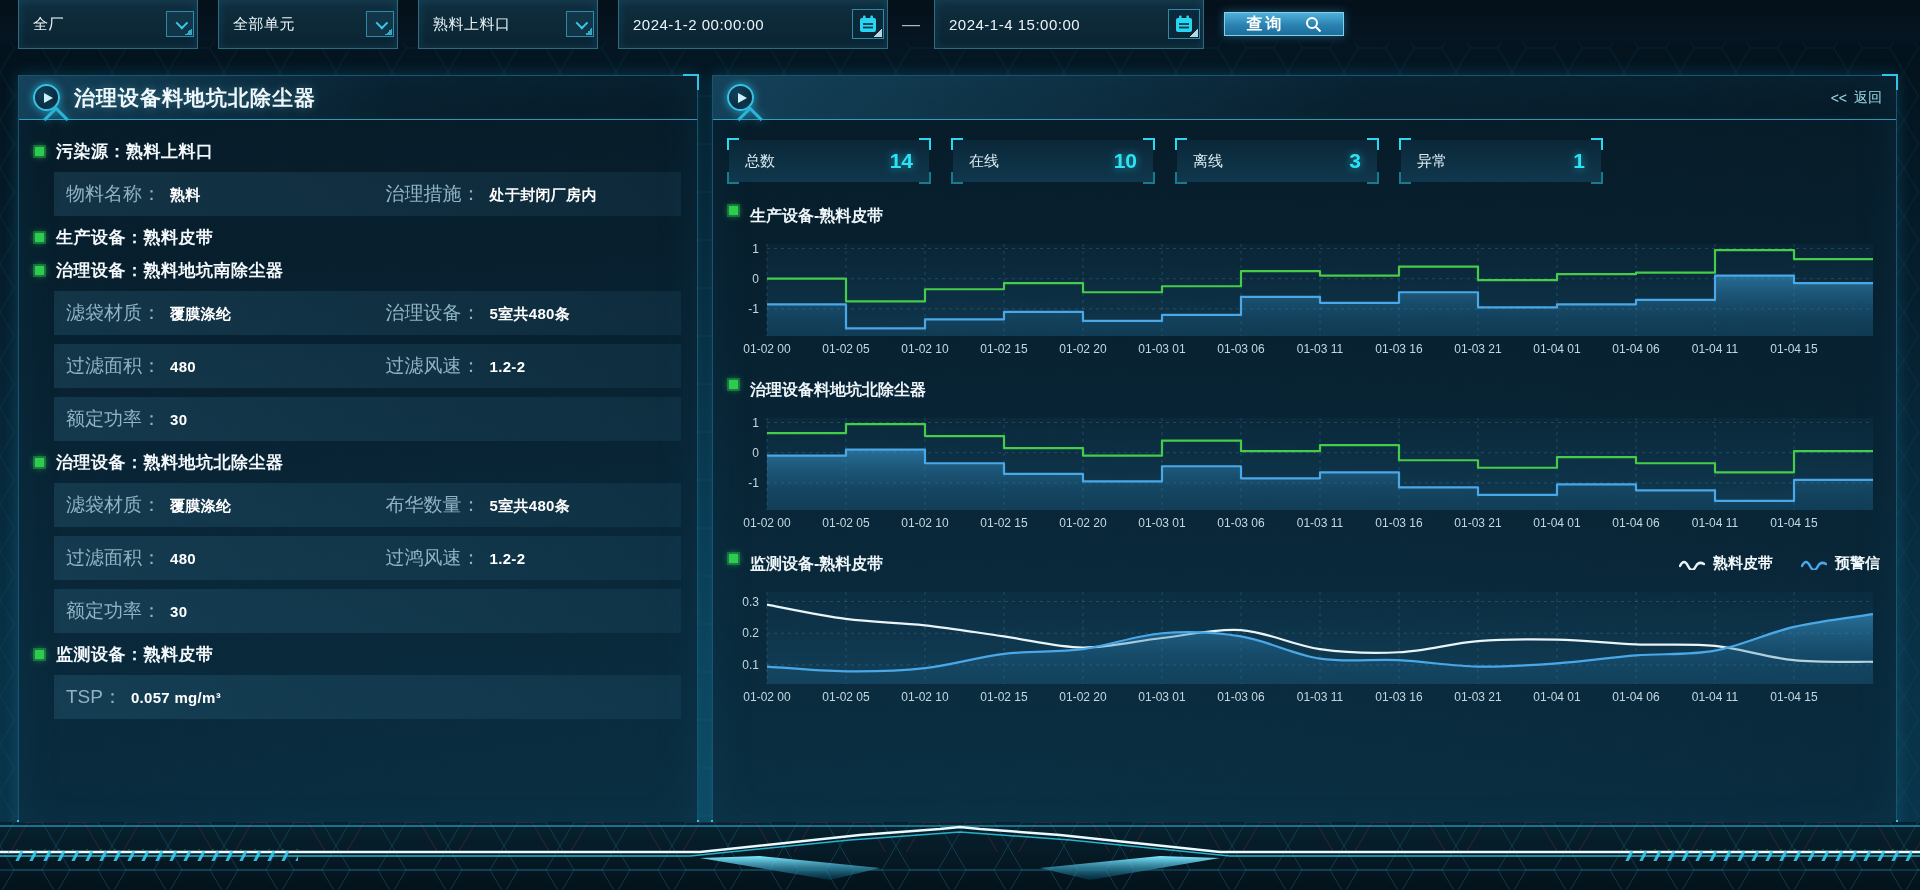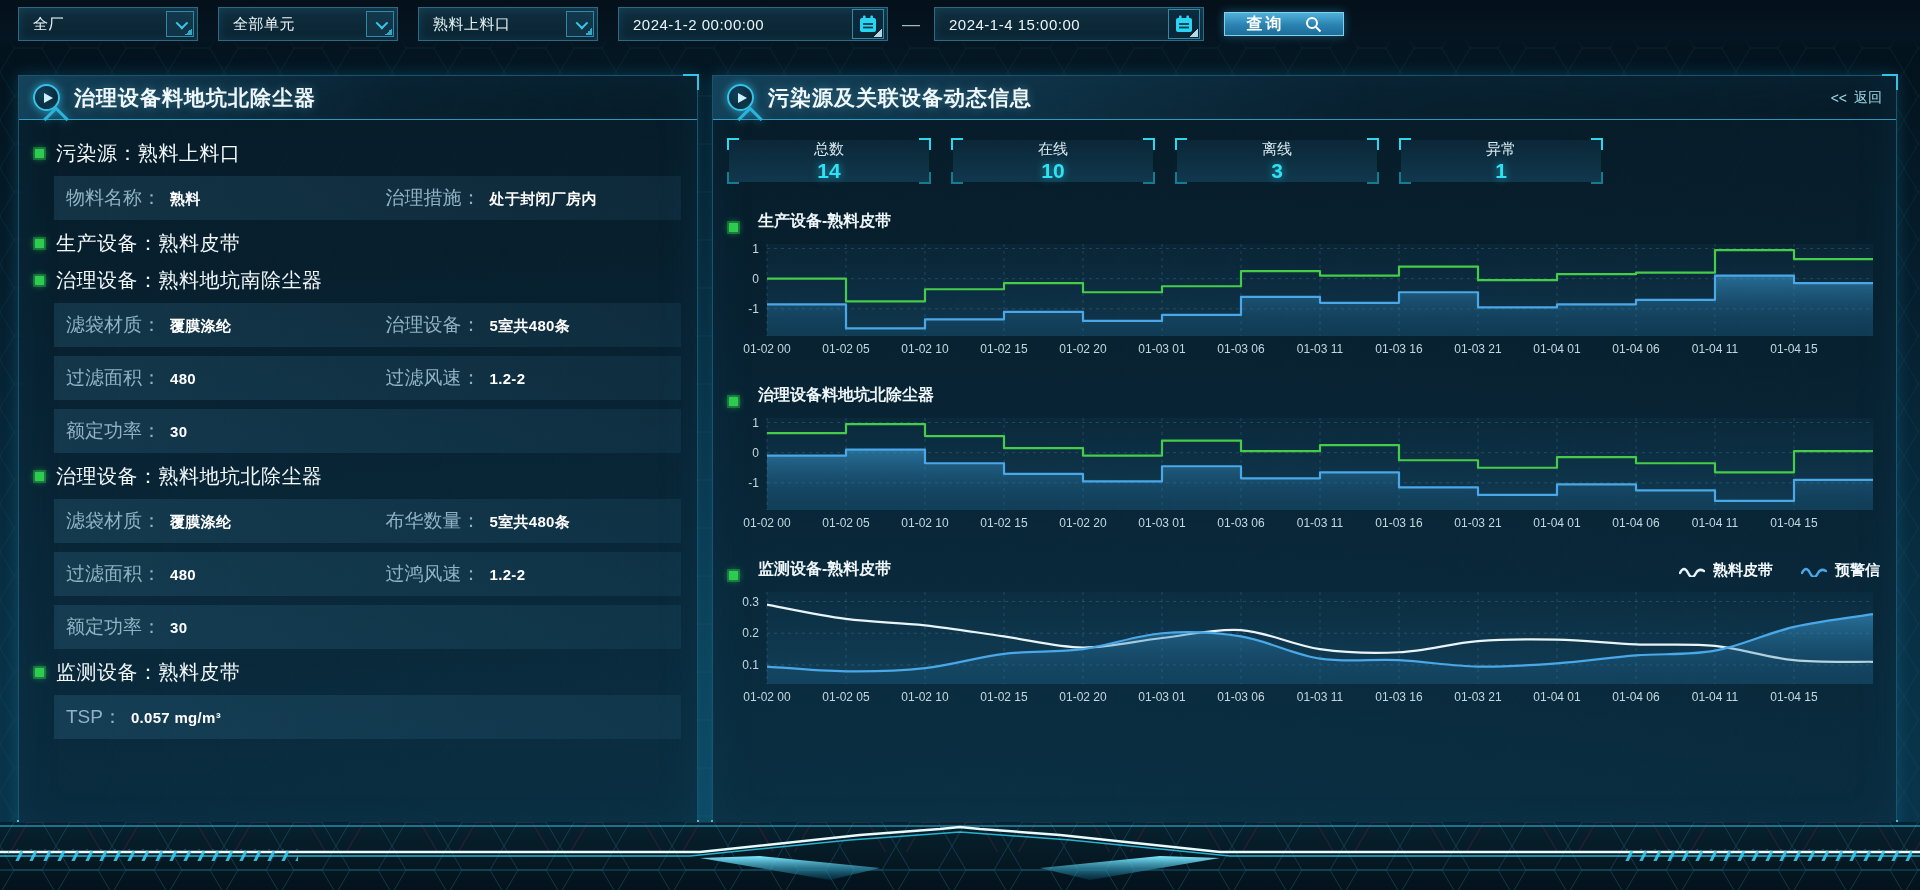--- a/index.html
+++ b/index.html
@@ -14,21 +14,21 @@
   svg.hex-bg { position:absolute; inset:0; z-index:0; pointer-events:none; }
 
   
   .topbar {
     position:relative; z-index:2;
     height:48px; display:flex; align-items:center;
     padding-left:18px; gap:20px;
     background:linear-gradient(180deg,#04101a 0%, #051521 80%, rgba(5,21,33,0) 100%);
   }
   .select, .datebox {
-    height:34px; display:flex; align-items:center; justify-content:space-between;
+    height:50px; display:flex; align-items:center; justify-content:space-between;
     background:linear-gradient(180deg,#102f3f,#0a2331);
     border:1px solid #2d6980; box-shadow: inset 0 0 10px rgba(40,140,180,.22);
     padding:0 3px 0 14px; cursor:pointer;
   }
   .select { width:180px; }
   .datebox { width:270px; }
   .ctl-txt { color:#e9f4f8; font-size:15px; letter-spacing:.5px; }
   .chev-box {
     width:28px; height:26px; border:1px solid #2f8aaa; background:rgba(22,66,88,.5);
     display:flex; align-items:center; justify-content:center; position:relative;
@@ -83,43 +83,43 @@
     border-bottom:5px solid transparent; margin-left:3px; }
   .back { margin-left:auto; background:none; border:none; color:#9fd9ea; font-size:14px;
     display:flex; gap:7px; align-items:center; cursor:pointer; font-family:inherit; }
 
   .panel-body { padding:10px 14px; }
 
   
   .sec-heading { display:flex; align-items:center; gap:12px; margin:10px 2px 9px; }
   .bullet { width:9px; height:9px; background:#2ecc4e; outline:2px solid rgba(46,204,78,.35);
     box-shadow:0 0 7px rgba(46,204,78,.9); flex:0 0 9px; }
-  .sec-title { font-size:20px; font-weight:normal; color:#f3f9fc; letter-spacing:.5px; }
+  .sec-title { font-size:17px; font-weight:bold; color:#f3f9fc; letter-spacing:.5px; }
   .info-row { display:flex; margin:0 2px 9px 21px; padding:9px 12px;
     background:linear-gradient(90deg, rgba(78,158,198,.17), rgba(78,158,198,.09)); }
   .info-row .cell { flex:0 0 53%; display:flex; gap:9px; align-items:baseline; }
   .info-row .cell + .cell { flex:1; }
   .lbl { color:#8fb3c4; font-size:19px; white-space:nowrap; }
   .val { color:#ffffff; font-size:15px; font-weight:bold; letter-spacing:.3px; }
 
   
   .stats { display:flex; gap:24px; margin:10px 2px 24px; }
   .stat { position:relative; width:200px; height:42px; display:flex; align-items:center;
     justify-content:space-between; padding:0 16px;
-    background:linear-gradient(180deg, rgba(11,40,57,.92), rgba(17,58,80,.92));flex-direction:column; }
+    background:linear-gradient(180deg, rgba(11,40,57,.92), rgba(17,58,80,.92)); }
   .stat i { position:absolute; width:12px; height:12px; }
   .stat i.c1 { top:-2px; left:-2px;  border-top:2px solid #2bd8ee; border-left:2px solid #2bd8ee; }
   .stat i.c2 { top:-2px; right:-2px; border-top:2px solid #2bd8ee; border-right:2px solid #2bd8ee; }
   .stat i.c3 { bottom:-2px; left:-2px;  border-bottom:2px solid rgba(43,216,238,.5); border-left:2px solid rgba(43,216,238,.5); }
   .stat i.c4 { bottom:-2px; right:-2px; border-bottom:2px solid rgba(43,216,238,.5); border-right:2px solid rgba(43,216,238,.5); }
   .stat-label { font-size:15px; color:#dcebf2; }
   .stat-value { font-size:21px; font-weight:bold; color:#2ce2f4; text-shadow:0 0 8px rgba(44,226,244,.6); }
 
   .chart-block { margin-bottom:12px; }
-  .chart-title-row { display:flex; align-items:flex-end; gap:20px; height:26px; margin:16px 2px 6px; }
+  .chart-title-row { display:flex; align-items:flex-start; gap:12px; height:26px; margin:16px 2px 6px; }
   .chart-title { font-size:16px; font-weight:bold; color:#eef6fa; }
   .legend { margin-left:auto; display:flex; gap:28px; align-items:center; }
   .legend-item { display:flex; gap:8px; align-items:center; cursor:pointer; }
   .legend-item span { font-size:15px; font-weight:bold; color:#f0f7fa; }
   .chart-svg text { font-family:"Liberation Sans","DejaVu Sans",sans-serif; }
   .chart-svg .grid { stroke:rgba(110,185,215,.22); stroke-dasharray:3 4; }
   .chart-svg .ytick, .chart-svg .xtick { fill:#c3d8e2; font-size:12px; }
 
   
   .footer-deco { position:absolute; left:0; bottom:0; z-index:2; display:block; }
@@ -294,21 +294,20 @@
   </section>
 
   <section class="panel right">
     <i class="corner tr"></i>
       <i class="corner bl"></i>
       <i class="corner br"></i>
     <div class="panel-header">
       <span class="play-icon">
           <i class="tri"></i>
         </span>
-      <h2 class="panel-title">污染源及关联设备动态信息</h2>
       <button class="back">
         <span>&lt;&lt;</span>
         <span>返回</span>
       </button>
     </div>
     <div class="panel-body">
       <div class="stats" id="stats">
           <div class="stat">
             <i class="c1"></i>
             <i class="c2"></i>

